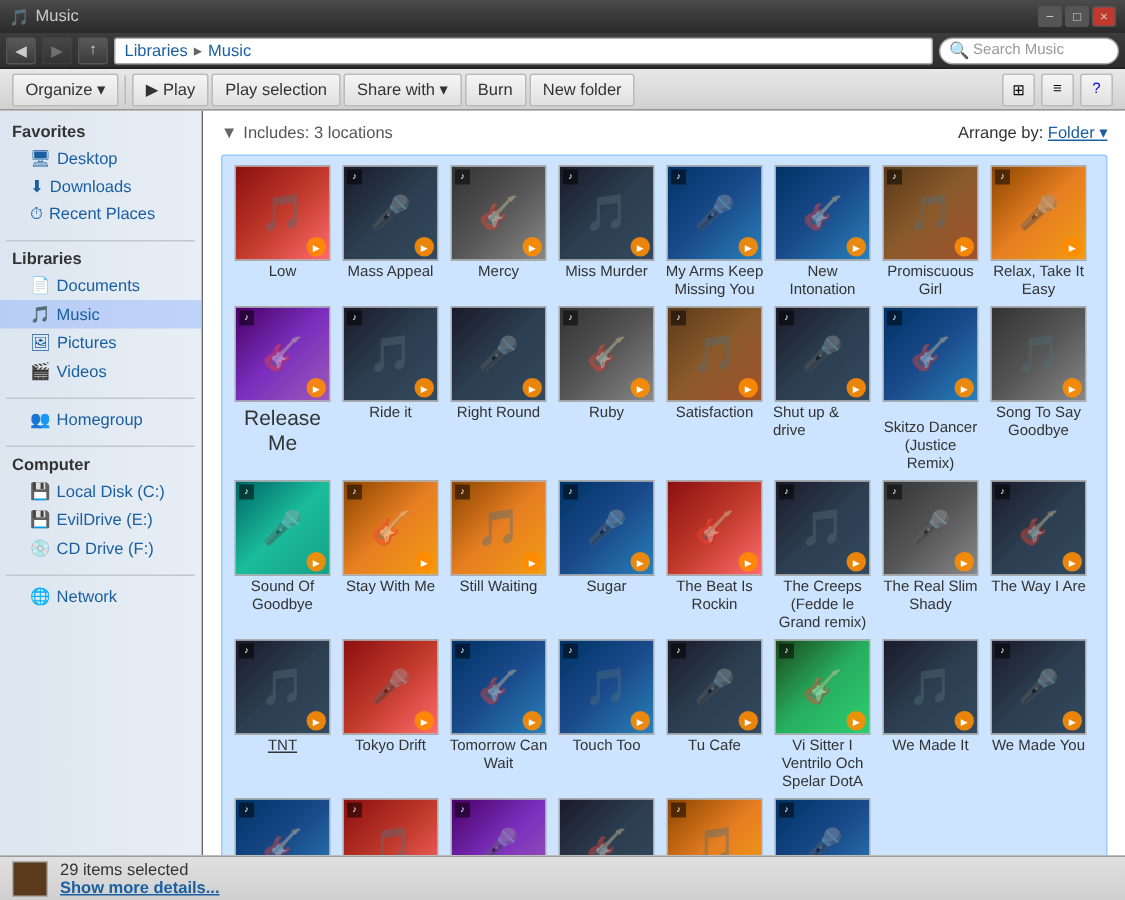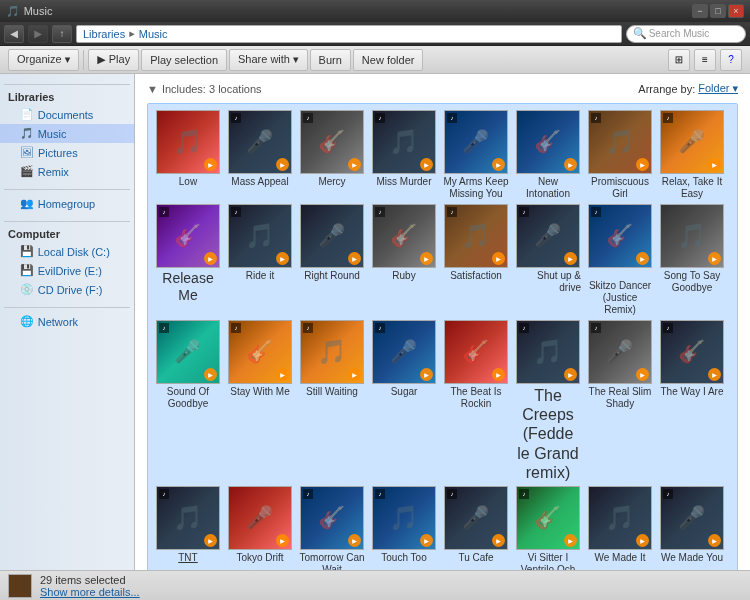--- a/index.html
+++ b/index.html
@@ -133,21 +133,21 @@
       border-top: 1px solid #bbb;
       display: flex;
       align-items: center;
       padding: 0 8px;
       font-size: 11px;
       color: #333;
       gap: 8px;
     }
     .status-thumb { width: 24px; height: 24px; background: #888; border: 1px solid #aaa; }
     .status-info { flex: 1; }
-    .status-info a { color: #1a5fa0; text-decoration: underline; cursor: pointer; }
+    .status-info a { color: #1a5fa0; text-decoration: underline; cursor: pointer; font-weight: bold; }
 
     .album-art {
       width: 64px;
       height: 64px;
       display: flex;
       align-items: center;
       justify-content: center;
       font-size: 8px;
       color: rgba(255,255,255,0.7);
       text-align: center;
@@ -197,39 +197,54 @@
     <div class="view-btn">⊞</div>
     <div class="view-btn">≡</div>
     <div class="view-btn" style="color:blue">?</div>
   </div>
 </div>
 
 <div class="main-layout">
 
   <div class="sidebar">
 
+    <div class="sidebar-section">
+      <div class="sidebar-section-header">Favorites</div>
+      <div class="sidebar-item">
+        <span>🖥</span>
+        <span>Desktop</span>
+      </div>
+      <div class="sidebar-item">
+        <span>⬇</span>
+        <span>Downloads</span>
+      </div>
+      <div class="sidebar-item">
+        <span>⏱</span>
+        <span>Recent Places</span>
+      </div>
+    </div>
     <div class="sidebar-divider"></div>
 
     <div class="sidebar-section">
       <div class="sidebar-section-header">Libraries</div>
       <div class="sidebar-item">
         <span>📄</span>
         <span>Documents</span>
       </div>
       <div class="sidebar-item active">
         <span>🎵</span>
         <span>Music</span>
       </div>
       <div class="sidebar-item">
         <span>🖼</span>
         <span>Pictures</span>
       </div>
       <div class="sidebar-item">
         <span>🎬</span>
-        <span>Remix</span>
+        <span>Videos</span>
       </div>
     </div>
     <div class="sidebar-divider"></div>
 
     <div class="sidebar-section">
       <div class="sidebar-item">
         <span>👥</span>
         <span>Homegroup</span>
       </div>
     </div>
@@ -410,21 +425,21 @@
     <div class="album-name" style="font-size:10px;text-align:center;color:#333;margin-top:2px;max-width:66px;word-break:break-word;line-height:1.2;">Satisfaction</div>
   </div>
           <div class="album-item">
     <div class="album-art" style="background: linear-gradient(135deg, #1a1a2a 0%, #2c3e50 50%, #34495e 100%); border: 1px solid #aaa; width:64px; height:64px; position:relative;">
       <div style="position:absolute;inset:0;display:flex;align-items:center;justify-content:center;">
         <span style="font-size:22px;opacity:0.6;">🎤</span>
       </div>
       <div style="position:absolute;top:2px;left:2px;width:10px;height:10px;background:rgba(0,0,0,0.5);display:flex;align-items:center;justify-content:center;font-size:6px;color:white;">♪</div>
       <div style="position:absolute;bottom:2px;right:2px;width:13px;height:13px;background:rgba(255,140,0,0.9);border-radius:50%;display:flex;align-items:center;justify-content:center;font-size:6px;color:white;">▶</div>
     </div>
-    <div class="album-name" style="font-size:10px;text-align:right;color:#333;margin-top:2px;max-width:66px;word-break:break-word;line-height:1.2;">Shut up &amp; drive</div>
+    <div class="album-name" style="font-size:10px;text-align:left;color:#333;margin-top:2px;max-width:66px;word-break:break-word;line-height:1.2;">Shut up &amp; drive</div>
   </div>
           <div class="album-item">
     <div class="album-art" style="background: linear-gradient(135deg, #003366 0%, #1a4a8a 50%, #2980b9 100%); border: 1px solid #aaa; width:64px; height:64px; position:relative;">
       <div style="position:absolute;inset:0;display:flex;align-items:center;justify-content:center;">
         <span style="font-size:22px;opacity:0.6;">🎸</span>
       </div>
       <div style="position:absolute;top:2px;left:2px;width:10px;height:10px;background:rgba(0,0,0,0.5);display:flex;align-items:center;justify-content:center;font-size:6px;color:white;">♪</div>
       <div style="position:absolute;bottom:2px;right:2px;width:13px;height:13px;background:rgba(255,140,0,0.9);border-radius:50%;display:flex;align-items:center;justify-content:center;font-size:6px;color:white;">▶</div>
     </div>
     <div class="album-name" style="font-size:10px;text-align:center;color:#333;margin-top:12px;max-width:66px;word-break:break-word;line-height:1.2;">Skitzo Dancer (Justice Remix)</div>
@@ -490,21 +505,21 @@
     <div class="album-name" style="font-size:10px;text-align:center;color:#333;margin-top:2px;max-width:66px;word-break:break-word;line-height:1.2;">The Beat Is Rockin</div>
   </div>
           <div class="album-item">
     <div class="album-art" style="background: linear-gradient(135deg, #1a1a2a 0%, #2c3e50 50%, #34495e 100%); border: 1px solid #aaa; width:64px; height:64px; position:relative;">
       <div style="position:absolute;inset:0;display:flex;align-items:center;justify-content:center;">
         <span style="font-size:24px;opacity:0.6;">🎵</span>
       </div>
       <div style="position:absolute;top:2px;left:2px;width:10px;height:10px;background:rgba(0,0,0,0.5);display:flex;align-items:center;justify-content:center;font-size:6px;color:white;">♪</div>
       <div style="position:absolute;bottom:2px;right:2px;width:13px;height:13px;background:rgba(255,140,0,0.9);border-radius:50%;display:flex;align-items:center;justify-content:center;font-size:6px;color:white;">▶</div>
     </div>
-    <div class="album-name" style="font-size:16px;text-align:center;color:#333;margin-top:2px;max-width:66px;word-break:break-word;line-height:1.2;">The Creeps (Fedde le Grand remix)</div>
+    <div class="album-name" style="font-size:10px;text-align:center;color:#333;margin-top:2px;max-width:66px;word-break:break-word;line-height:1.2;">The Creeps (Fedde le Grand remix)</div>
   </div>
           <div class="album-item">
     <div class="album-art" style="background: linear-gradient(135deg, #333 0%, #555 50%, #888 100%); border: 1px solid #aaa; width:64px; height:64px; position:relative;">
       <div style="position:absolute;inset:0;display:flex;align-items:center;justify-content:center;">
         <span style="font-size:22px;opacity:0.6;">🎤</span>
       </div>
       <div style="position:absolute;top:2px;left:2px;width:10px;height:10px;background:rgba(0,0,0,0.5);display:flex;align-items:center;justify-content:center;font-size:6px;color:white;">♪</div>
       <div style="position:absolute;bottom:2px;right:2px;width:13px;height:13px;background:rgba(255,140,0,0.9);border-radius:50%;display:flex;align-items:center;justify-content:center;font-size:6px;color:white;">▶</div>
     </div>
     <div class="album-name" style="font-size:10px;text-align:center;color:#333;margin-top:2px;max-width:66px;word-break:break-word;line-height:1.2;">The Real Slim Shady</div>

